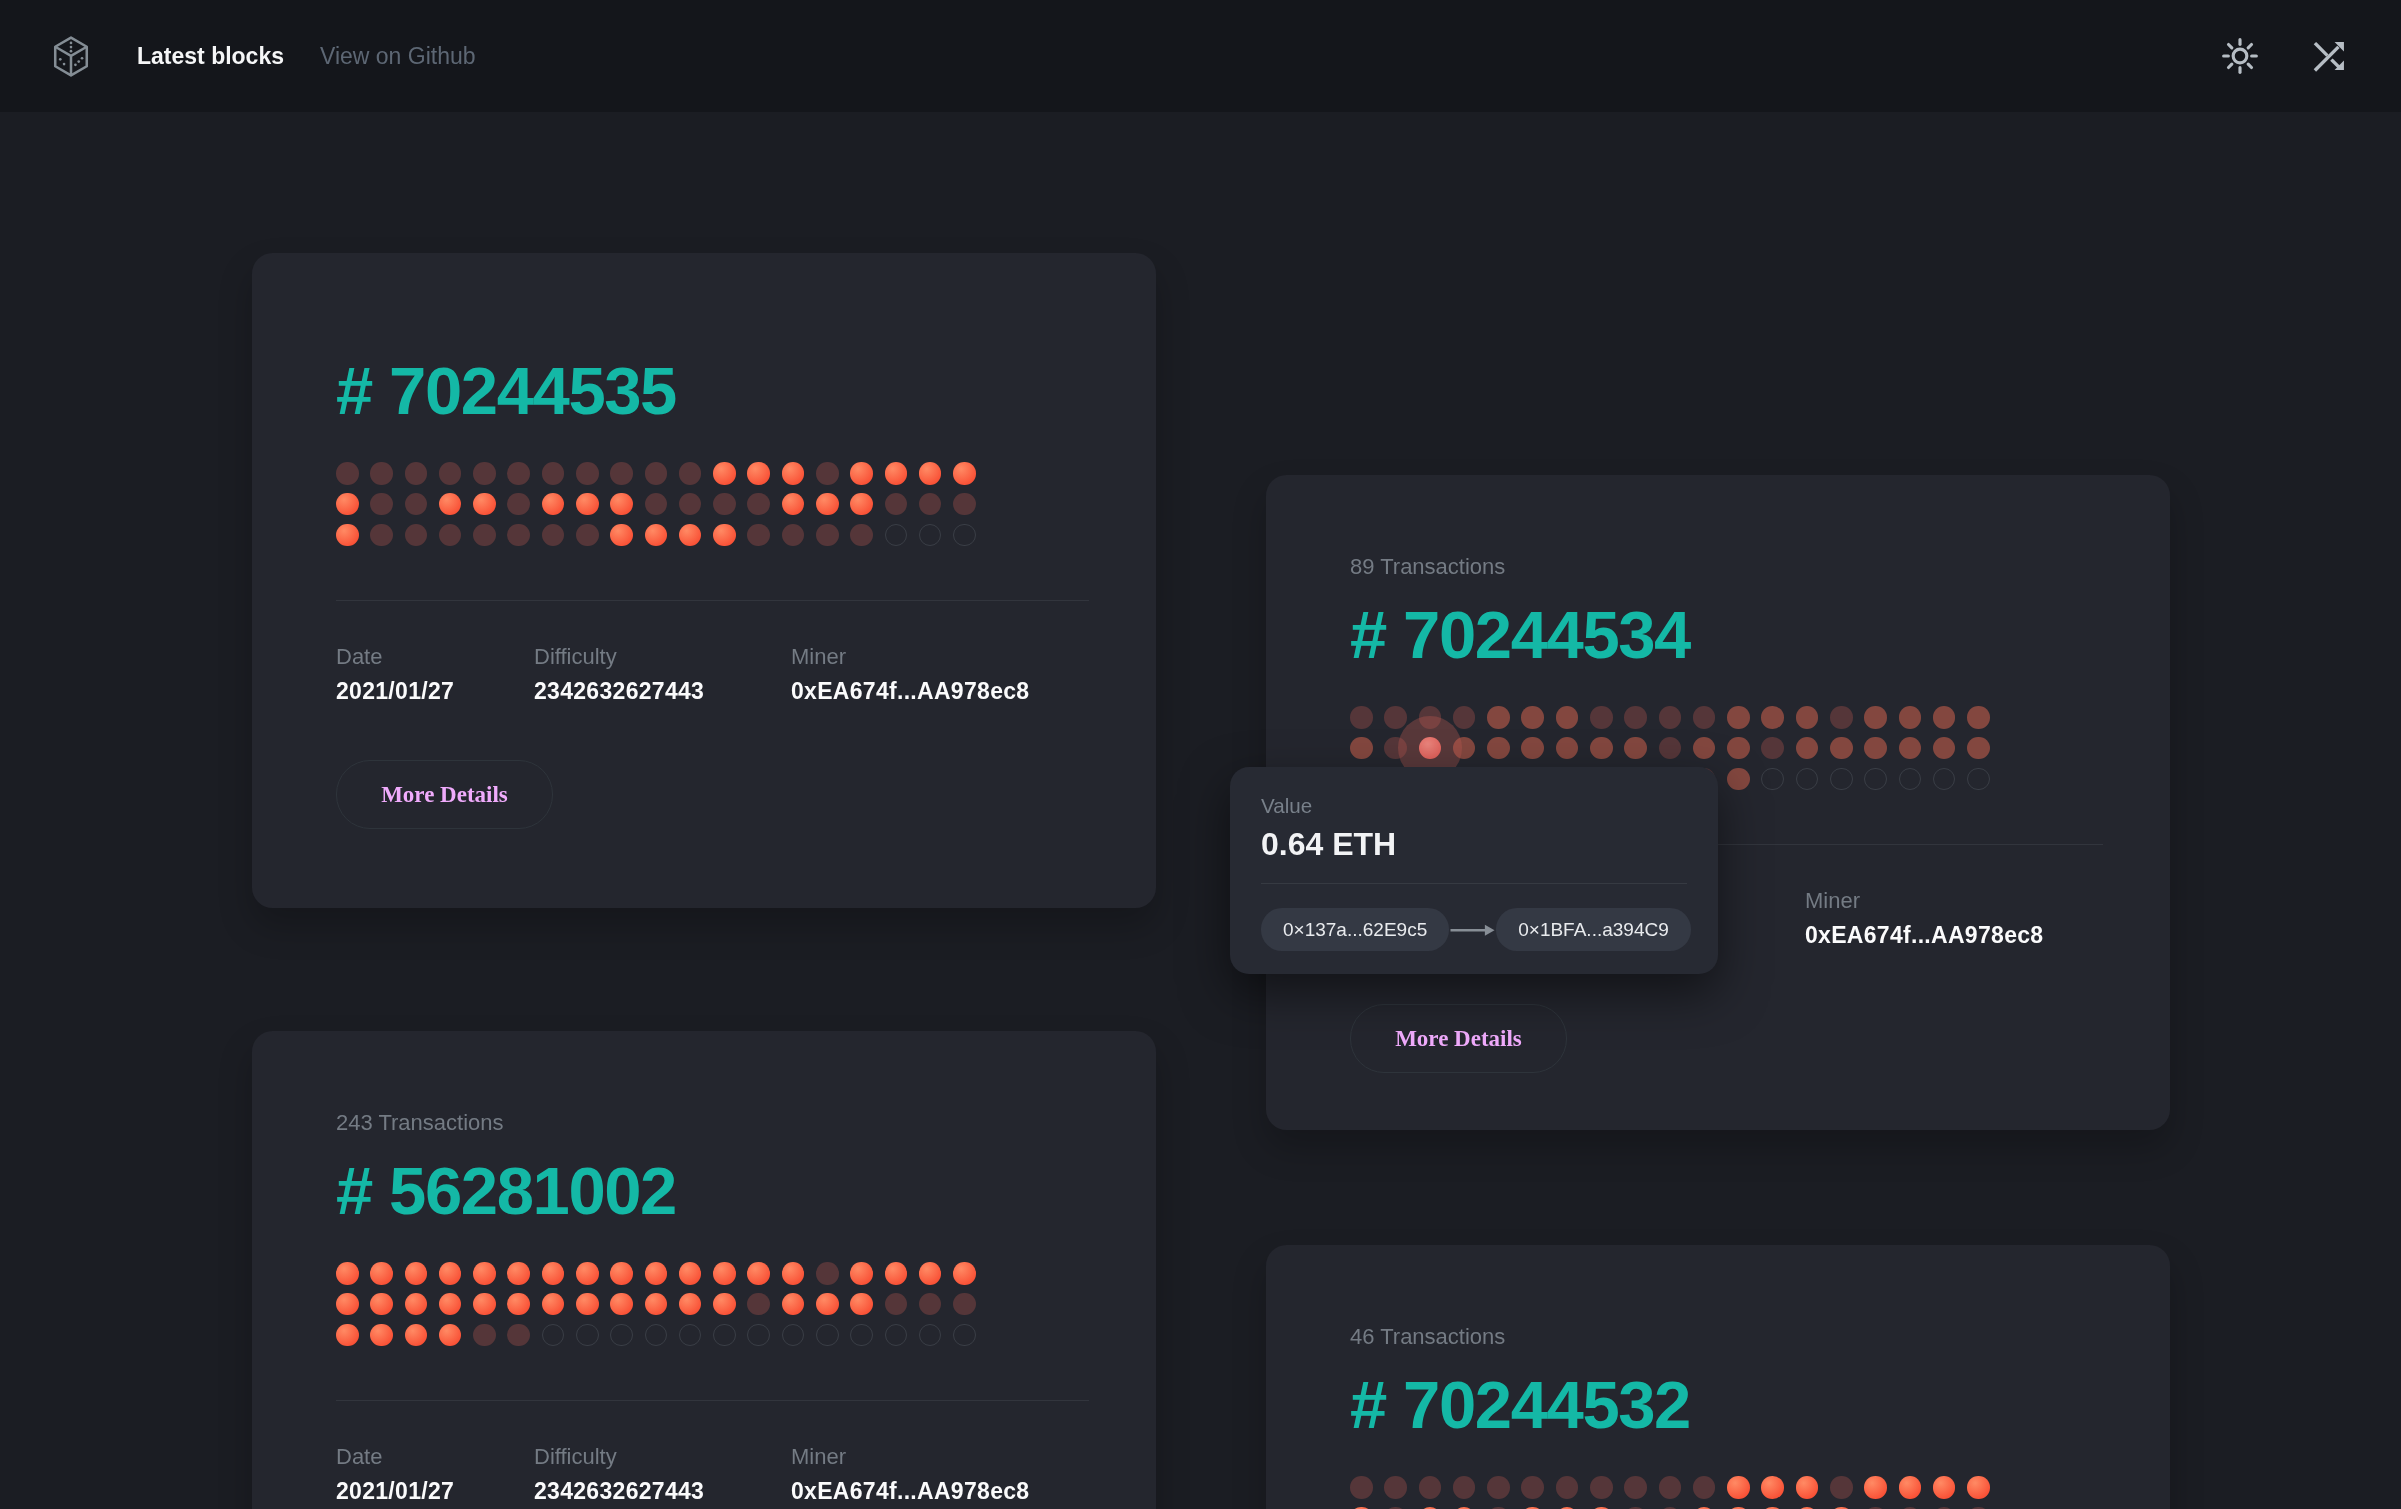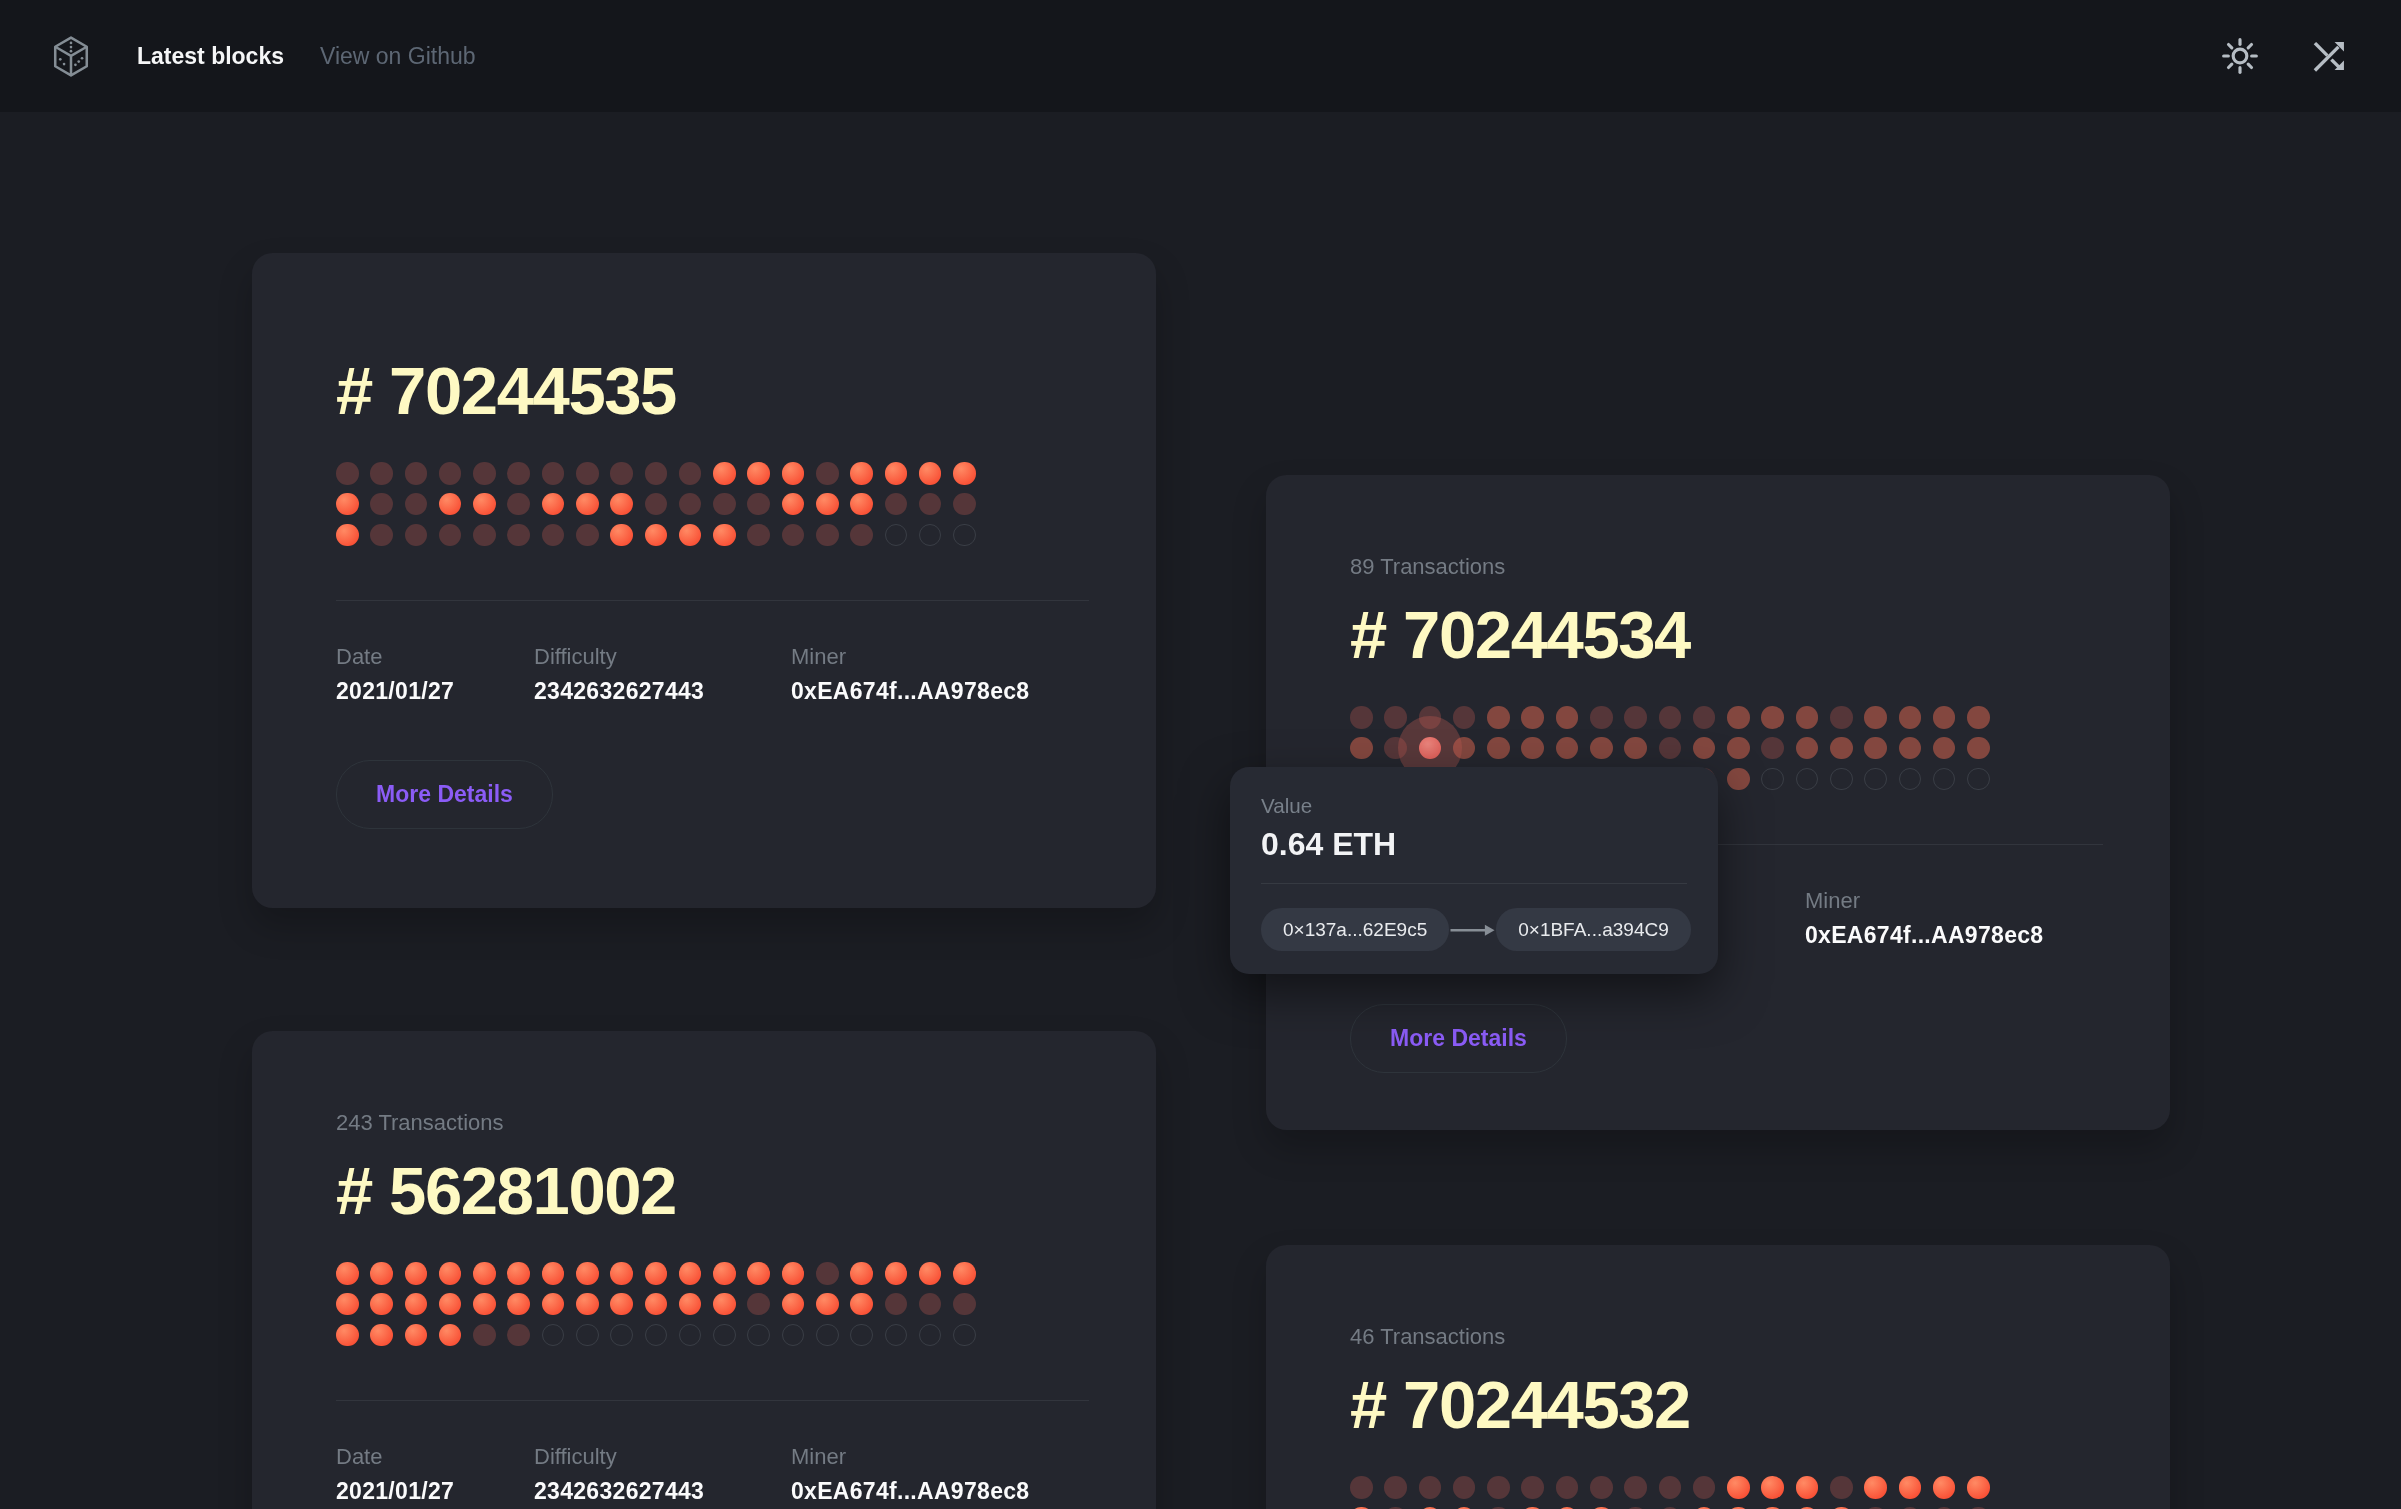--- a/index.html
+++ b/index.html
@@ -38,21 +38,21 @@
     padding:81px 67px 0 84px;
   }
   .card-1 { left:252px;  top:253px;  }
   .card-2 { left:1266px; top:475px;  }
   .card-3 { left:252px;  top:1031px; }
   .card-4 { left:1266px; top:1245px; }
 
   .txcount { font-size:22px; line-height:1; color:#747b84; }
   .blocknum {
     margin-top:23px; font-size:67px; line-height:1;
-    font-weight:700; letter-spacing:-1.4px; color:#fef9c3;
+    font-weight:700; letter-spacing:-1.4px; color:#14b8a6;
   }
 
   .dots { margin-top:38px; display:flex; flex-direction:column; gap:8.2px; }
   .dots-row { display:flex; gap:11.7px; height:22.6px; }
   .dot { width:22.6px; height:22.6px; border-radius:50%; flex:none; }
   .dot.l-d { background:#553639; }
   .dot.l-m { background:#83473f; }
   .dot.l-B { background:radial-gradient(circle at 35% 30%, #ff8a64 0%, #f95136 75%); }
   .dot.l-r { background:transparent; border:1.4px solid #3a3e46; }
   .dot.l-H {
@@ -69,22 +69,22 @@
 
   .details { margin-top:45px; display:flex; }
   .dcol-date { width:198px; }
   .dcol-diff { width:257px; }
   .dlabel { font-size:22px; line-height:1; color:#747b84; }
   .dvalue { margin-top:11px; font-size:23px; line-height:1.1; font-weight:700; color:#fbfbfc; letter-spacing:0.3px; }
 
   .more-btn {
     margin-top:56px; width:217px; height:69px;
     border-radius:34px; border:1.4px solid #2e343b;
-    background:transparent; color:#8b5cf6;
-    font-size:23px; font-weight:700; font-family:Liberation Sans, sans-serif;
+    background:transparent; color:#f0abfc;
+    font-size:23px; font-weight:700; font-family:Liberation Serif, serif;
     cursor:pointer;
   }
 
   
   .tooltip {
     position:absolute; left:1230px; top:767px;
     width:488px; height:207px;
     background:#272a33; border-radius:19px;
     box-shadow:0 19px 48px rgba(0,0,0,0.5);
     padding:29px 31px 0;

